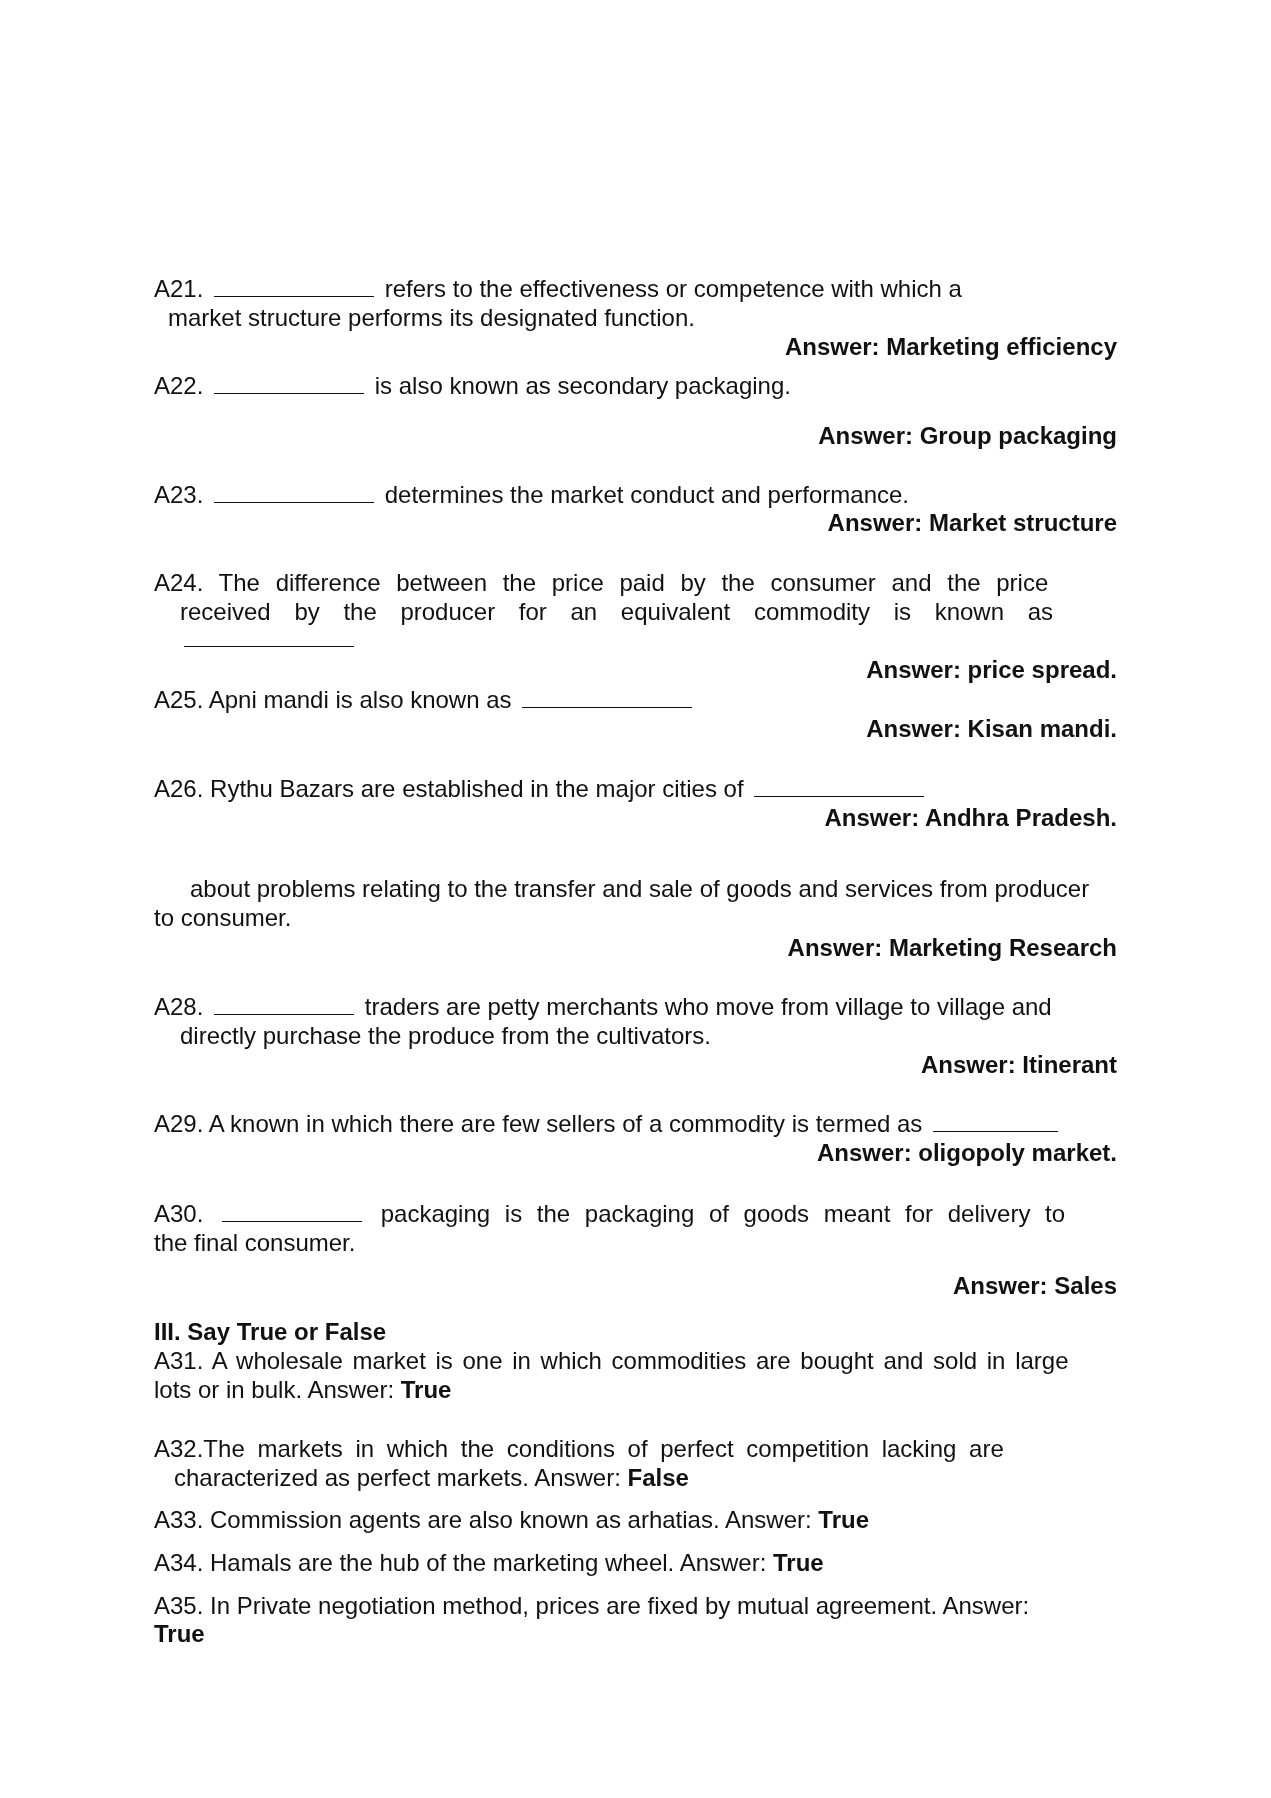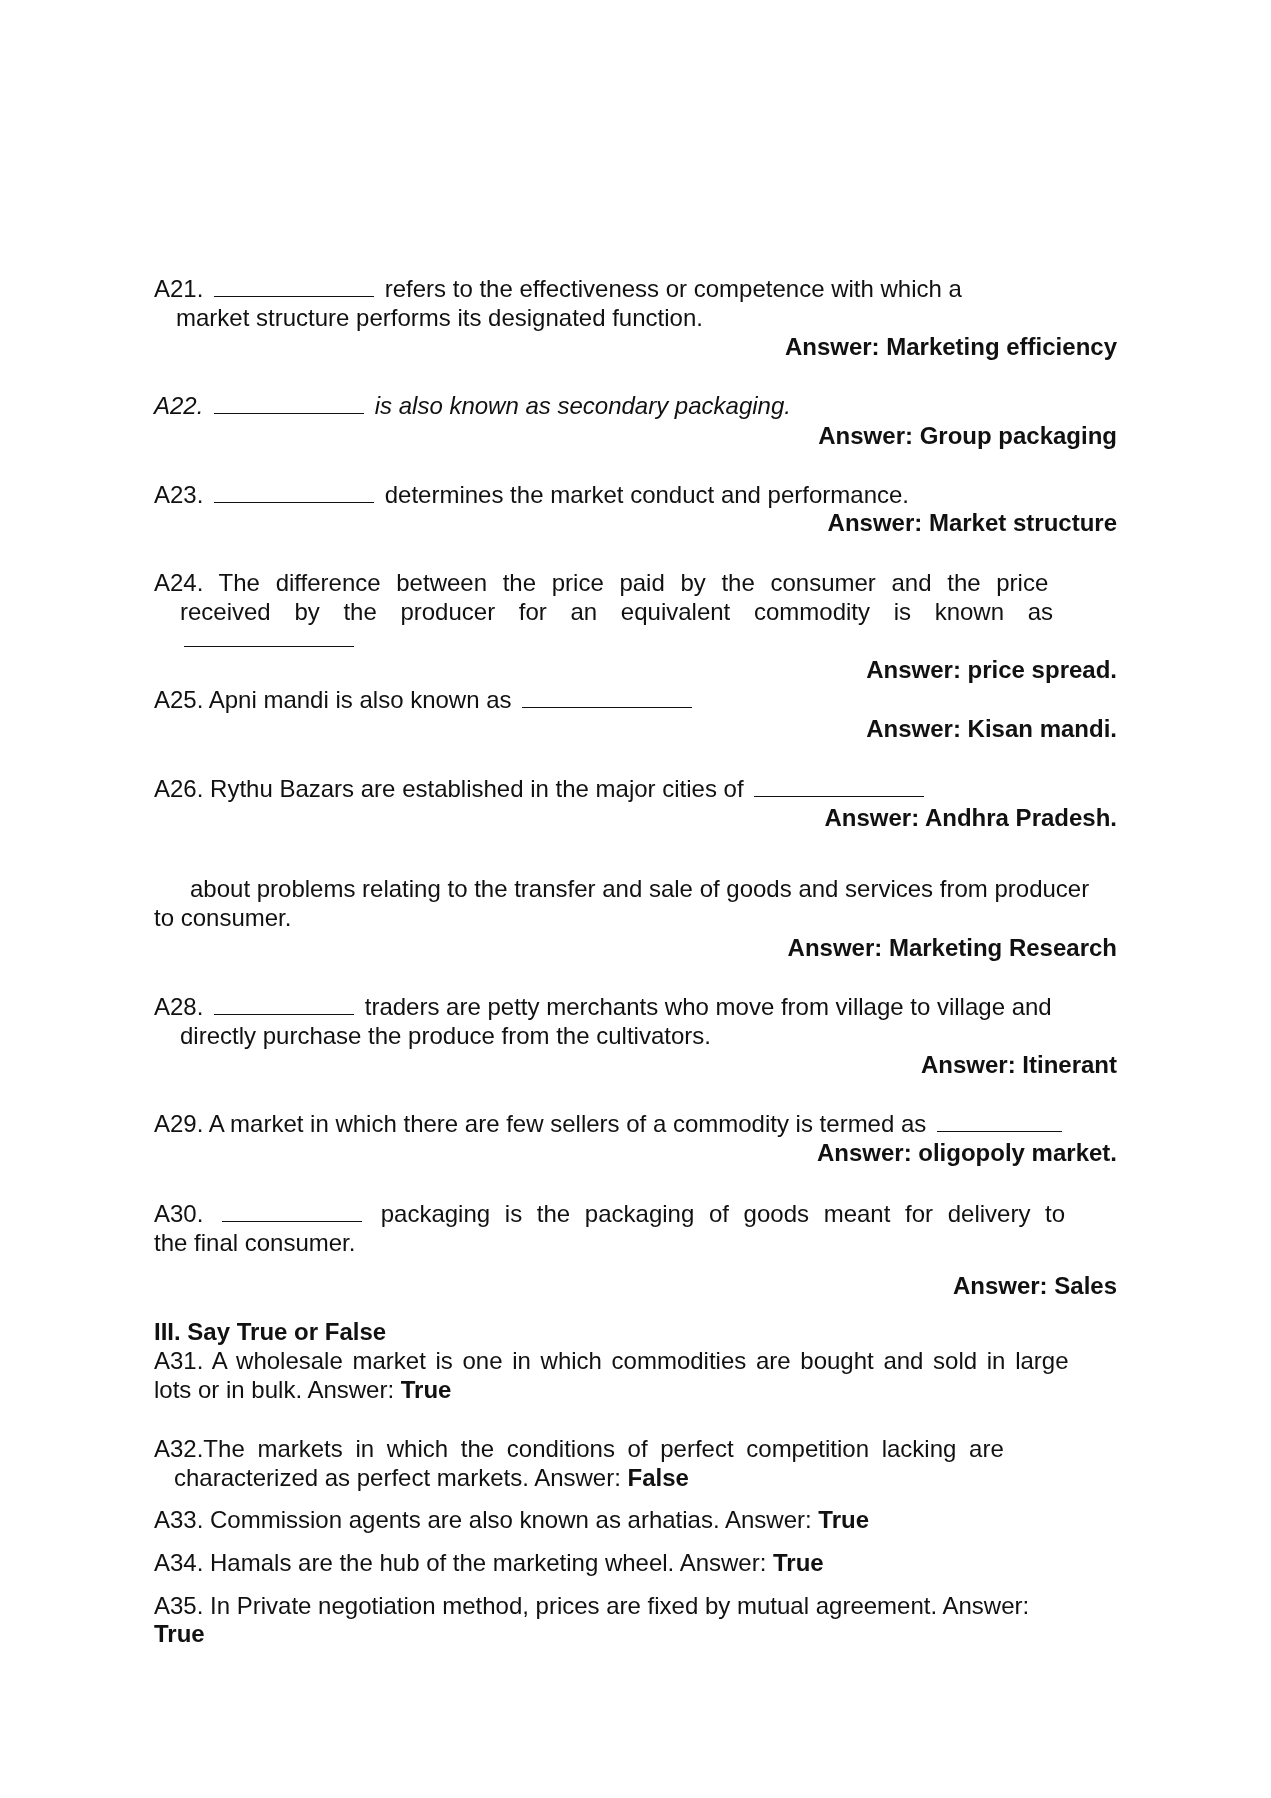--- a/index.html
+++ b/index.html
@@ -11,24 +11,24 @@
   .b { font-weight: bold; }
   .blank { display: inline-block; border-bottom: 1.5px solid #111; height: 20px; vertical-align: baseline; margin: 0 4px; }
   .w160 { width: 160px; } .w150 { width: 150px; } .w140 { width: 140px; } .w170 { width: 170px; } .w125 { width: 125px; }
 </style>
 </head>
 <body>
 
 <div class="page">
 
   <div class="ln" style="left:154px; top:275px;"><span>A21.</span> <span class="blank w160"></span> <span>refers to the effectiveness or competence with which a</span></div>
-  <div class="ln" style="left:176px; top:304px;">market structure performs its designated function.</div>
+  <div class="ln" style="left:168px; top:304px;">market structure performs its designated function.</div>
   <div class="ans" style="top:333px;">Answer: Marketing efficiency</div>
 
-  <div class="ln" style="left:154px; top:392px;font-style:italic;"><span>A22.</span> <span class="blank w150"></span> <span>is also known as secondary packaging.</span></div>
+  <div class="ln" style="left:154px; top:372px;"><span>A22.</span> <span class="blank w150"></span> <span>is also known as secondary packaging.</span></div>
   <div class="ans" style="top:422px;">Answer: Group packaging</div>
 
   <div class="ln" style="left:154px; top:481px;"><span>A23.</span> <span class="blank w160"></span> <span>determines the market conduct and performance.</span></div>
   <div class="ans" style="top:509px;">Answer: Market structure</div>
 
   <div class="ln" style="left:154px; top:569px; width:924px; word-spacing:9px;"><span>A24.</span> <span>The difference between the price paid by the consumer and the price</span></div>
   <div class="ln" style="left:180px; top:598px; word-spacing:17px;">received by the producer for an equivalent commodity is known as</div>
   <div class="ln" style="left:180px; top:625px;"><span class="blank w170"></span></div>
   <div class="ans" style="top:656px;">Answer: price spread.</div>
 
@@ -39,21 +39,21 @@
   <div class="ans" style="top:804px;">Answer: Andhra Pradesh.</div>
 
   <div class="ln" style="left:154px; top:875px;margin-left:36px;">about problems relating to the transfer and sale of goods and services from producer</div>
   <div class="ln" style="left:154px; top:904px;">to consumer.</div>
   <div class="ans" style="top:934px;">Answer: Marketing Research</div>
 
   <div class="ln" style="left:154px; top:993px;"><span>A28.</span> <span class="blank w140"></span> <span>traders are petty merchants who move from village to village and</span></div>
   <div class="ln" style="left:180px; top:1022px;">directly purchase the produce from the cultivators.</div>
   <div class="ans" style="top:1051px;">Answer: Itinerant</div>
 
-  <div class="ln" style="left:154px; top:1110px;"><span>A29.</span> <span>A market in which there are few sellers of a commodity is termed as</span> <span class="blank w125"></span></div>
+  <div class="ln" style="left:154px; top:1110px;"><span>A29.</span> <span>A known in which there are few sellers of a commodity is termed as</span> <span class="blank w125"></span></div>
   <div class="ans" style="top:1139px;">Answer: oligopoly market.</div>
 
   <div class="ln" style="left:154px; top:1200px; word-spacing:8px;"><span>A30.</span> <span class="blank w140"></span> <span>packaging is the packaging of goods meant for delivery to</span></div>
   <div class="ln" style="left:154px; top:1229px;">the final consumer.</div>
   <div class="ans" style="top:1272px;">Answer: Sales</div>
 
   <div class="ln b" style="left:154px; top:1318px;">III. Say True or False</div>
 
   <div class="ln" style="left:154px; top:1347px; word-spacing:3px;">A31. A wholesale market is one in which commodities are bought and sold in large</div>
   <div class="ln" style="left:154px; top:1376px;"><span>lots or in bulk. Answer: </span><span class="b">True</span></div>

